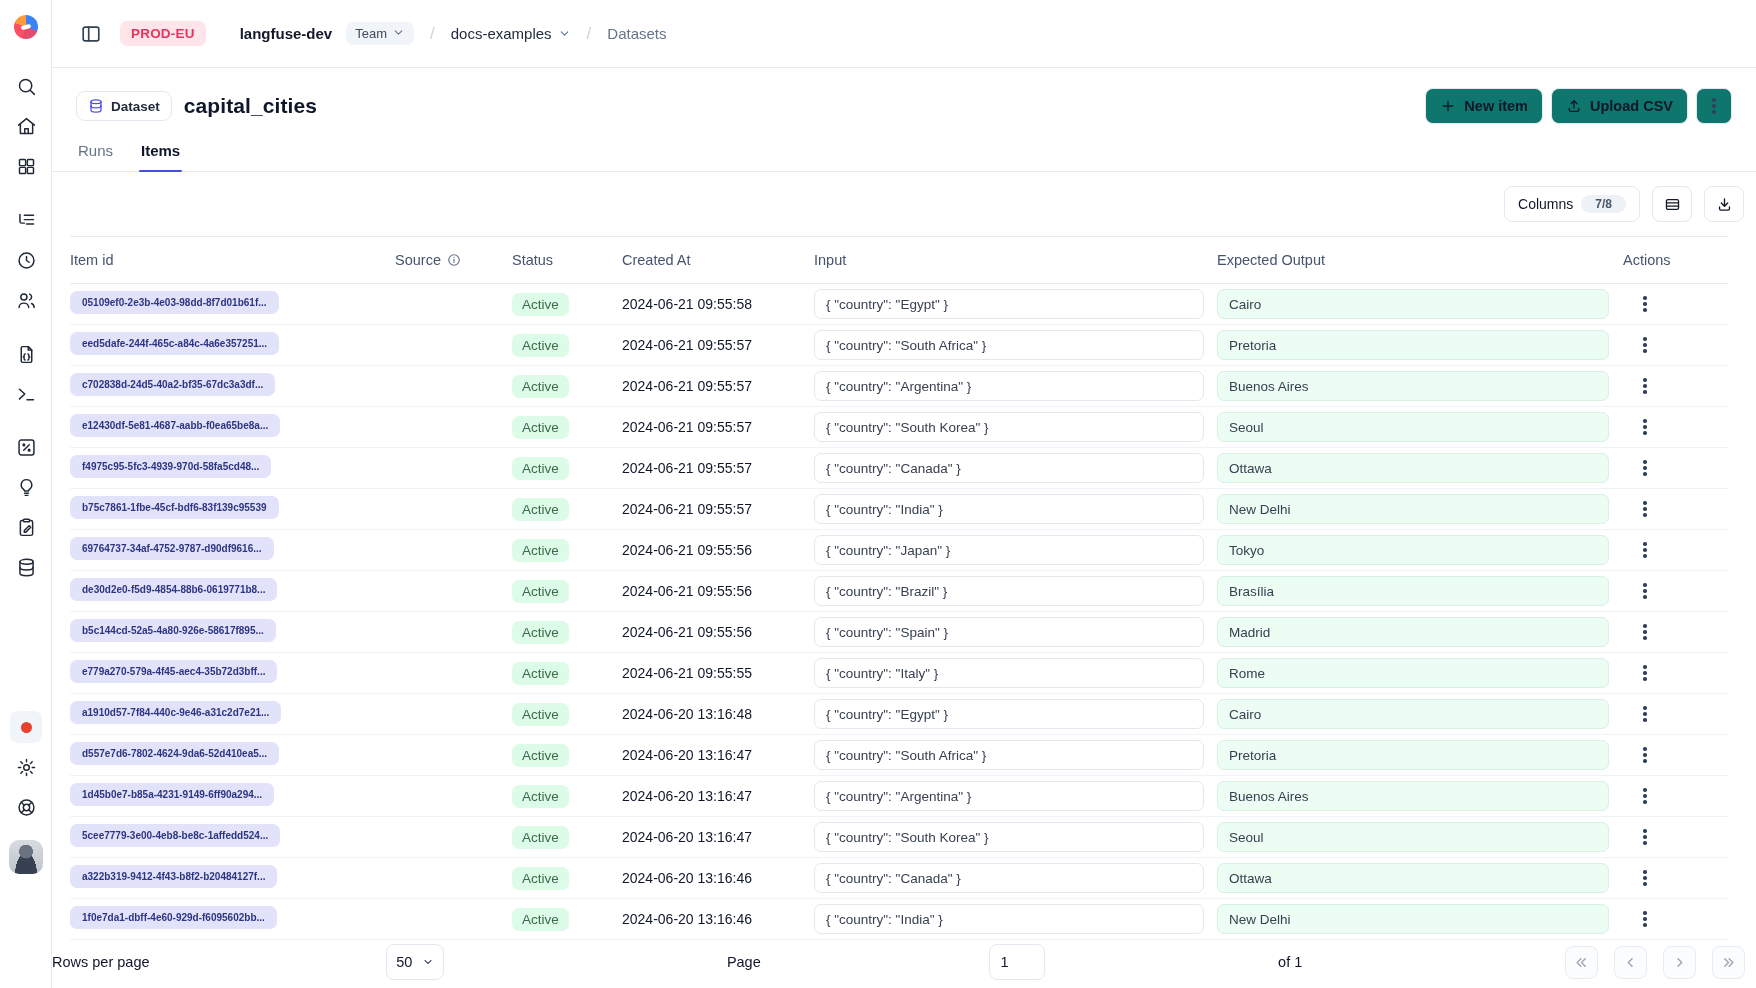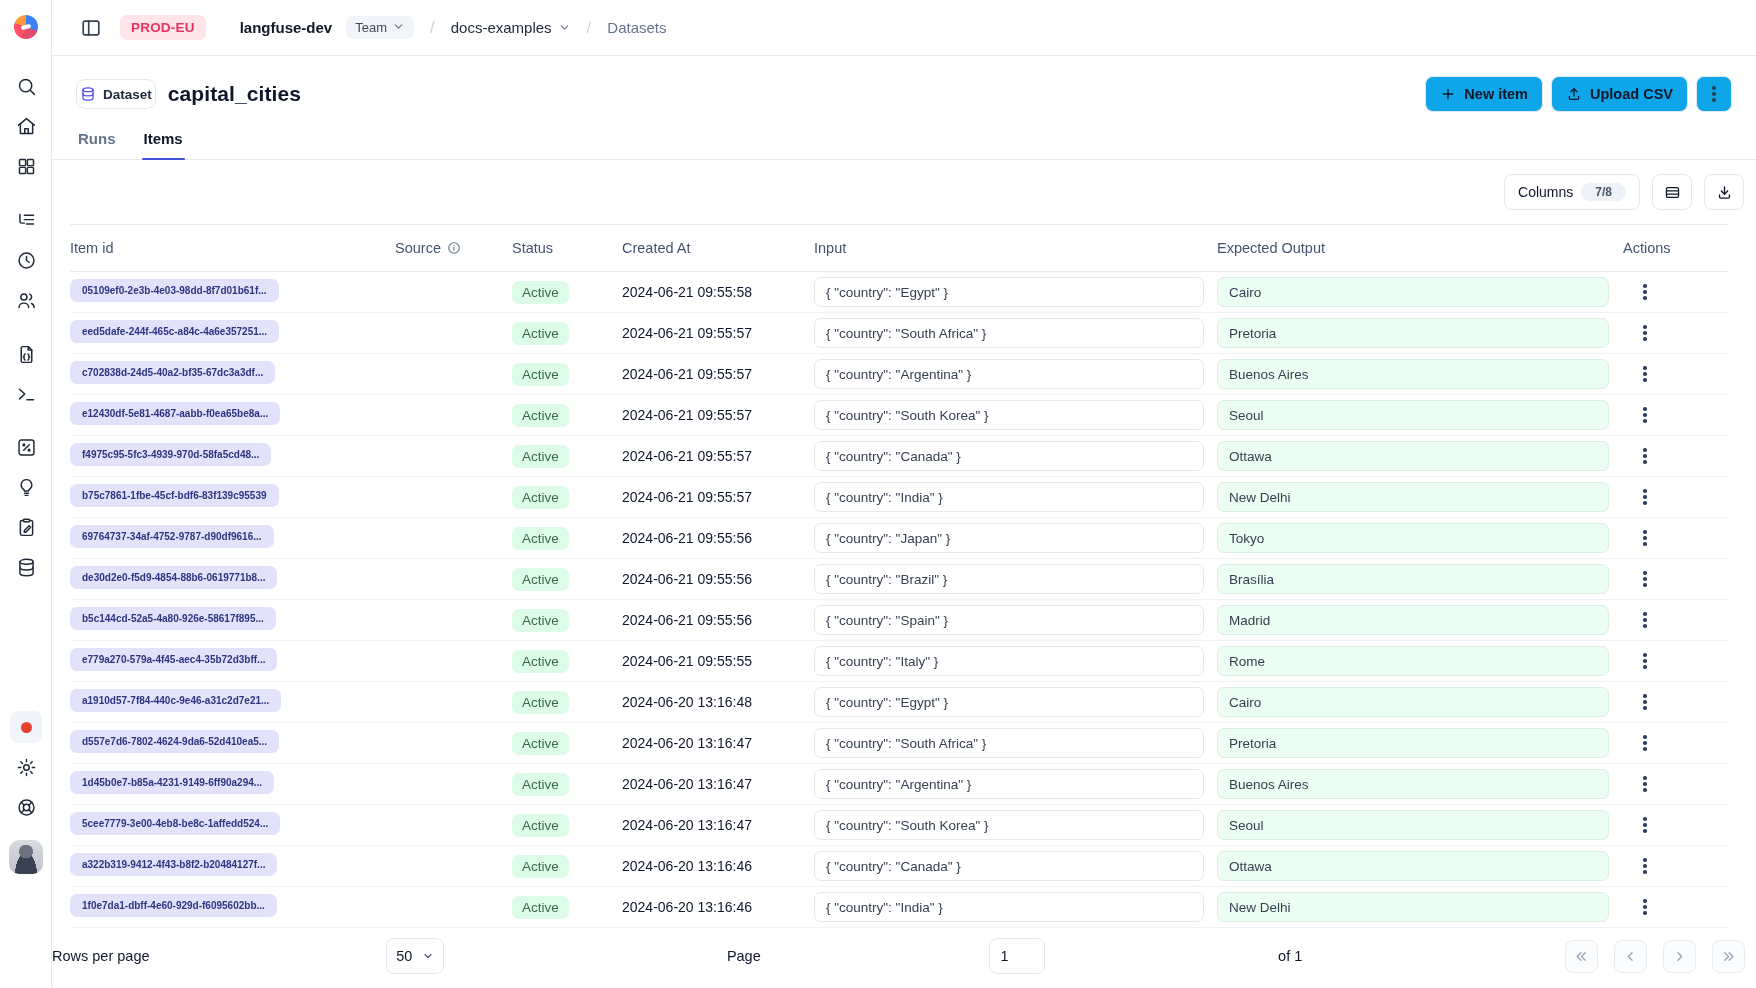--- a/index.html
+++ b/index.html
@@ -20,47 +20,47 @@
   .avatar { width:34px; height:34px; border-radius:10px; overflow:hidden;
     background:
       radial-gradient(circle at 50% 34%, #6b7280 0 24%, transparent 25%),
       radial-gradient(ellipse at 50% 108%, #374151 0 46%, transparent 47%),
       linear-gradient(#d8dbdf,#bfc4ca); }
 
   
   .main { flex:1; display:flex; flex-direction:column; min-width:0; }
 
   
-  .topbar { height:56px; border-bottom:1px solid #e7eaee; display:flex; align-items:center; padding:0 24px; gap:14px; flex:none; }
+  .topbar { height:68px; border-bottom:1px solid #e7eaee; display:flex; align-items:center; padding:0 24px; gap:14px; flex:none; }
   .icon-btn-plain { display:flex; align-items:center; justify-content:center; width:30px; height:30px; color:#334155; border-radius:6px; cursor:pointer; background:none; border:none; }
   .icon-btn-plain svg{ width:22px; height:22px; }
   .env-badge { background:#ffe4e9; color:#e5345e; font-size:13.5px; font-weight:600; padding:5px 11px; border-radius:7px; letter-spacing:.2px; }
   .org-name { font-size:15px; font-weight:600; color:#111827; margin-left:20px; }
   .org-type { display:flex; align-items:flex-start; gap:5px; background:#f1f5f9; color:#3f4a5b; font-size:13px; padding:4px 9px; border-radius:7px; cursor:pointer; }
   .crumb-sep { color:#cbd5e1; font-size:17px; padding:0 2px; }
   .crumb { display:flex; align-items:center; gap:6px; font-size:15px; font-weight:500; color:#1e293b; cursor:pointer; }
   .crumb-muted { font-size:15px; color:#64748b; }
   .chev { width:13px; height:13px; color:#64748b; }
 
   
   .page-head { display:flex; align-items:center; justify-content:space-between; padding:20px 24px 6px 24px; }
   .head-left { display:flex; align-items:center; gap:12px; }
-  .entity-badge { display:flex; align-items:center; gap:7px; border:1px solid #e2e8f0; border-radius:9px; padding:6px 3px;
+  .entity-badge { display:flex; align-items:center; gap:7px; border:1px solid #e2e8f0; border-radius:9px; padding:6px 11px;
     font-size:13.5px; font-weight:600; color:#1e293b; background:#fff; }
   .entity-badge svg{ width:16px; height:16px; color:#4f46e5; }
   .page-title { font-size:21px; font-weight:700; color:#0f172a; letter-spacing:.1px; }
   .head-right { display:flex; align-items:center; gap:8px; padding-right:0; }
-  .btn { display:flex; align-items:center; gap:8px; border:1px solid #e2e8f0; background:#0ea5e9; border-radius:8px;
+  .btn { display:flex; align-items:center; gap:8px; border:1px solid #e2e8f0; background:#0f766e; border-radius:8px;
     height:36px; padding:0 14px; font-size:14.5px; font-weight:600; color:#0f172a; cursor:pointer; font-family:inherit; }
   .btn svg{ width:16px; height:16px; color:#0f172a; }
   .btn-square { width:36px; padding:0; justify-content:center; }
 
   
   .tabs { display:flex; gap:24px; padding:0 24px; border-bottom:1px solid #e7eaee; height:42px; align-items:flex-end; }
-  .tab { font-size:15px; padding:0 2px 12px 2px; cursor:pointer; position:relative; color:#64748b; font-weight:700; }
+  .tab { font-size:15px; padding:0 2px 12px 2px; cursor:pointer; position:relative; color:#64748b; font-weight:400; }
   .tab.active { color:#0f172a; font-weight:600; }
   .tab.active::after { content:""; position:absolute; left:0; right:0; bottom:-1px; height:2.5px; background:#4353d9; border-radius:2px; }
 
   
   .toolbar { display:flex; justify-content:flex-end; align-items:center; gap:12px; padding:14px 12px 14px 24px; height:64px; }
   .btn-sm { height:36px; border:1px solid #e2e8f0; background:#fff; border-radius:8px; display:flex; align-items:center; gap:8px;
     padding:0 13px; font-size:14px; font-weight:500; color:#0f172a; cursor:pointer; font-family:inherit; }
   .btn-sm svg{ width:17px; height:17px; color:#111827; }
   .count-badge { background:#eef2f6; color:#475569; font-size:12px; font-weight:600; border-radius:9px; padding:2px 14px; }
   .btn-icon { width:40px; justify-content:center; padding:0; gap:0; }

